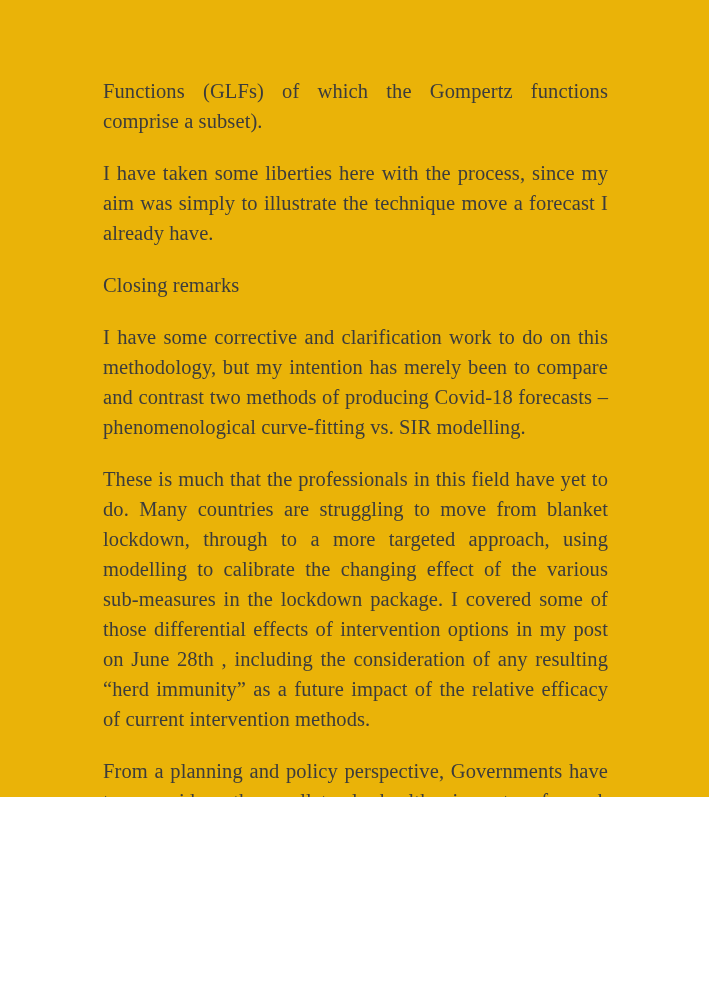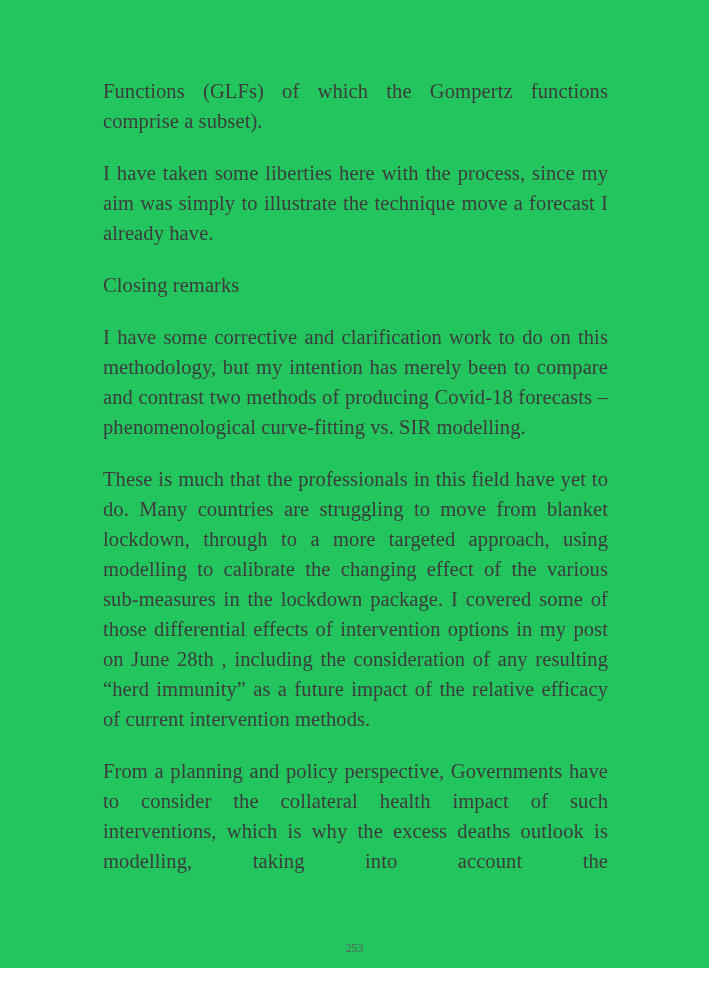--- a/index.html
+++ b/index.html
@@ -3,22 +3,22 @@
 <meta charset="utf-8">
 <style>
   html, body {
     margin: 0;
     padding: 0;
     background: #ffffff;
   }
   .page {
     position: relative;
     width: 709px;
-    height: 968px;
-    background: #22c55e;
+    height: 797px;
+    background: #eab308;
     overflow: hidden;
     font-family: "Liberation Serif", "DejaVu Serif", serif;
   }
   .page-body {
     position: absolute;
     top: 76px;
     left: 103px;
     width: 505px;
   }
   .page-body p {

